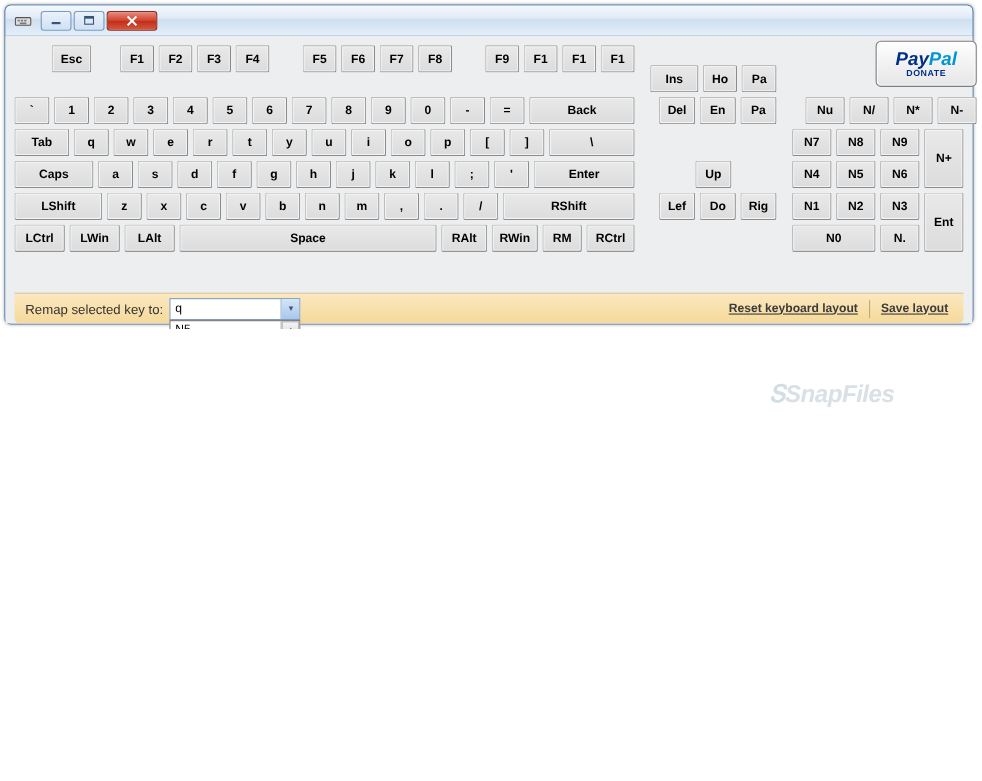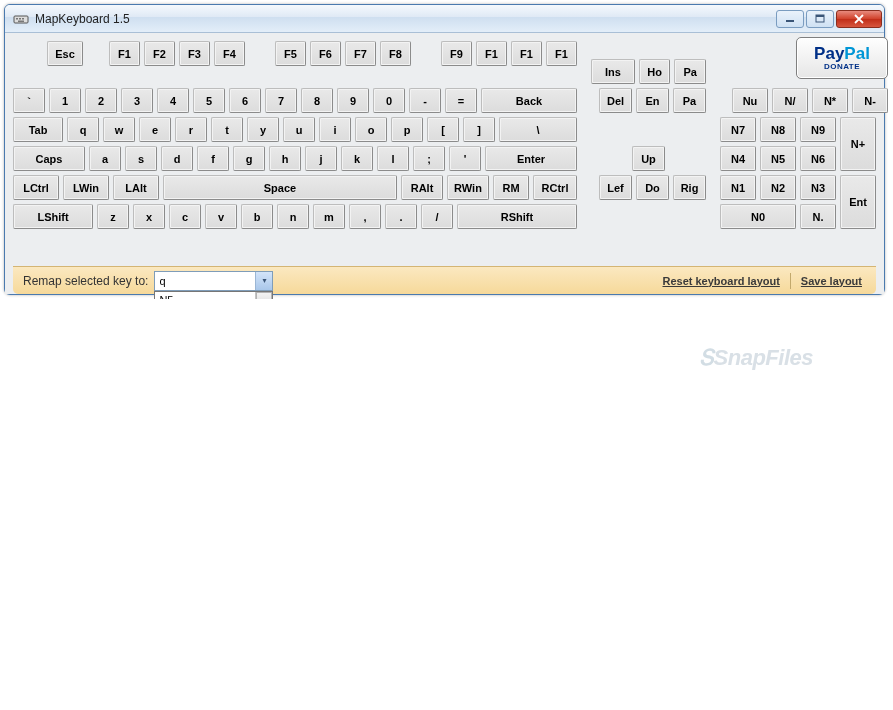--- a/index.html
+++ b/index.html
@@ -77,21 +77,21 @@
     width: 92px; height: 40px;
     border: 1px solid #7f7f7f;
     border-radius: 5px;
     background: linear-gradient(to bottom,#fefefe,#e6e6e6);
     display: flex; flex-direction: column; align-items: center; justify-content: center;
     margin-left: auto;
     box-shadow: inset 0 0 0 1px #fff;
   }
   .paypal-logo {
     font-family: Arial, sans-serif;
-    font-weight: bold; 
+    font-weight: bold; font-style: italic;
     font-size: 17px; line-height: 1;
   }
   .paypal-logo .pay { color: #003087; }
   .paypal-logo .pal { color: #0096d6; }
   .paypal-donate { font-size: 8px; font-weight: bold; color: #003087; letter-spacing: 0.5px; }
 
   .footer {
     margin-top: 8px;
     height: 28px;
     background: linear-gradient(to bottom, #fbe8c0, #f6d99a);
@@ -205,21 +205,20 @@
   <div class="titlebar">
     <span class="app-icon">
       <svg width="16" height="16" viewBox="0 0 16 16">
           <rect x="1" y="5" width="14" height="7" rx="1" fill="#ddd" stroke="#555"></rect>
           <rect x="3" y="7" width="2" height="1.5" fill="#777"></rect>
           <rect x="6" y="7" width="2" height="1.5" fill="#777"></rect>
           <rect x="9" y="7" width="2" height="1.5" fill="#777"></rect>
           <rect x="5" y="9.5" width="6" height="1.5" fill="#777"></rect>
         </svg>
     </span>
-    <span class="title">MapKeyboard 1.5</span>
     <div class="winbtns">
       <div class="winbtn">
           <svg width="10" height="10">
             <rect x="1" y="6" width="8" height="2" fill="#3a5577"></rect>
           </svg>
         </div>
       <div class="winbtn">
           <svg width="10" height="10">
             <rect x="1" y="1" width="8" height="7" fill="none" stroke="#3a5577"></rect>
             <rect x="1" y="1" width="8" height="2" fill="#3a5577"></rect>
@@ -302,43 +301,43 @@
           <div class="key" style="width:32px">h</div>
           <div class="key" style="width:32px">j</div>
           <div class="key" style="width:32px">k</div>
           <div class="key" style="width:32px">l</div>
           <div class="key" style="width:32px">;</div>
           <div class="key" style="width:32px">'</div>
           <div class="key" style="flex:1">Enter</div>
         </div>
 
         <div class="row">
-          <div class="key" style="width:46px">LCtrl</div>
-          <div class="key" style="width:46px">LWin</div>
-          <div class="key" style="width:46px">LAlt</div>
-          <div class="key" style="flex:1">Space</div>
-          <div class="key" style="width:42px">RAlt</div>
-          <div class="key" style="width:42px">RWin</div>
-          <div class="key" style="width:36px">RM</div>
-          <div class="key" style="width:44px">RCtrl</div>
-        </div>
-
-        <div class="row">
           <div class="key" style="width:80px">LShift</div>
           <div class="key" style="width:32px">z</div>
           <div class="key" style="width:32px">x</div>
           <div class="key" style="width:32px">c</div>
           <div class="key" style="width:32px">v</div>
           <div class="key" style="width:32px">b</div>
           <div class="key" style="width:32px">n</div>
           <div class="key" style="width:32px">m</div>
           <div class="key" style="width:32px">,</div>
           <div class="key" style="width:32px">.</div>
           <div class="key" style="width:32px">/</div>
           <div class="key" style="flex:1">RShift</div>
+        </div>
+
+        <div class="row">
+          <div class="key" style="width:46px">LCtrl</div>
+          <div class="key" style="width:46px">LWin</div>
+          <div class="key" style="width:46px">LAlt</div>
+          <div class="key" style="flex:1">Space</div>
+          <div class="key" style="width:42px">RAlt</div>
+          <div class="key" style="width:42px">RWin</div>
+          <div class="key" style="width:36px">RM</div>
+          <div class="key" style="width:44px">RCtrl</div>
         </div>
       </div>
 
       <div class="col">
         <div style="height:14px"></div>
         <div class="row">
           <div class="key" style="width:46px">Ins</div>
           <div class="key" style="width:33px">Ho</div>
           <div class="key" style="width:33px">Pa</div>
         </div>

